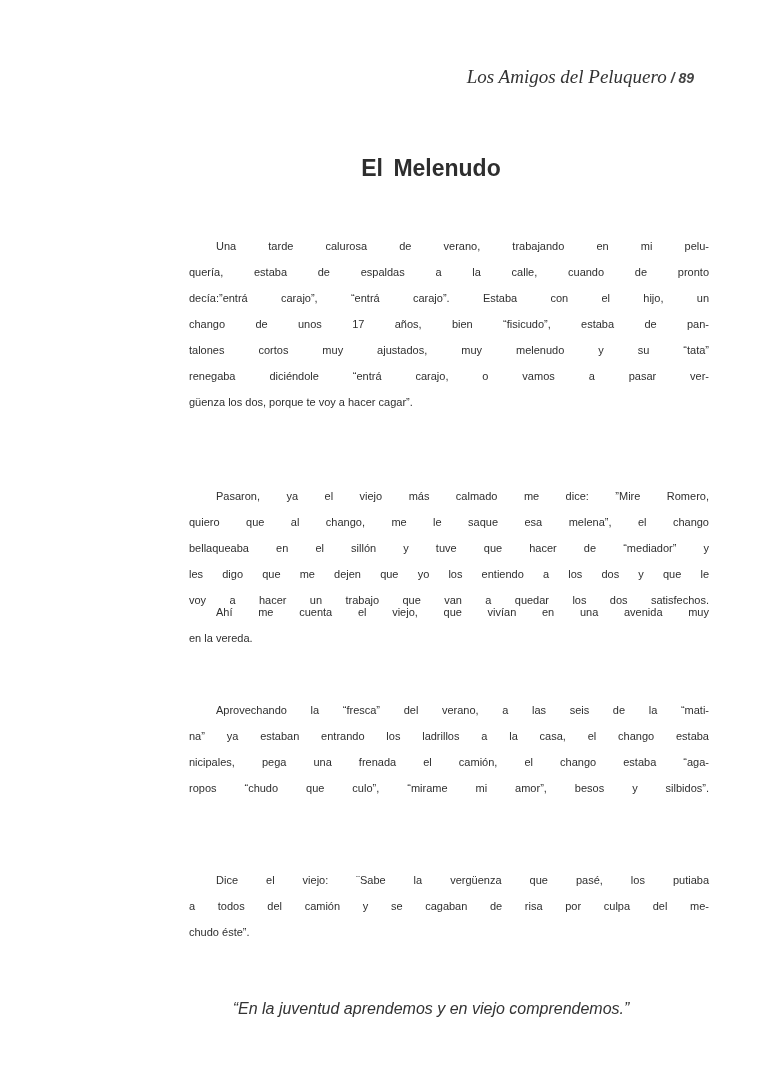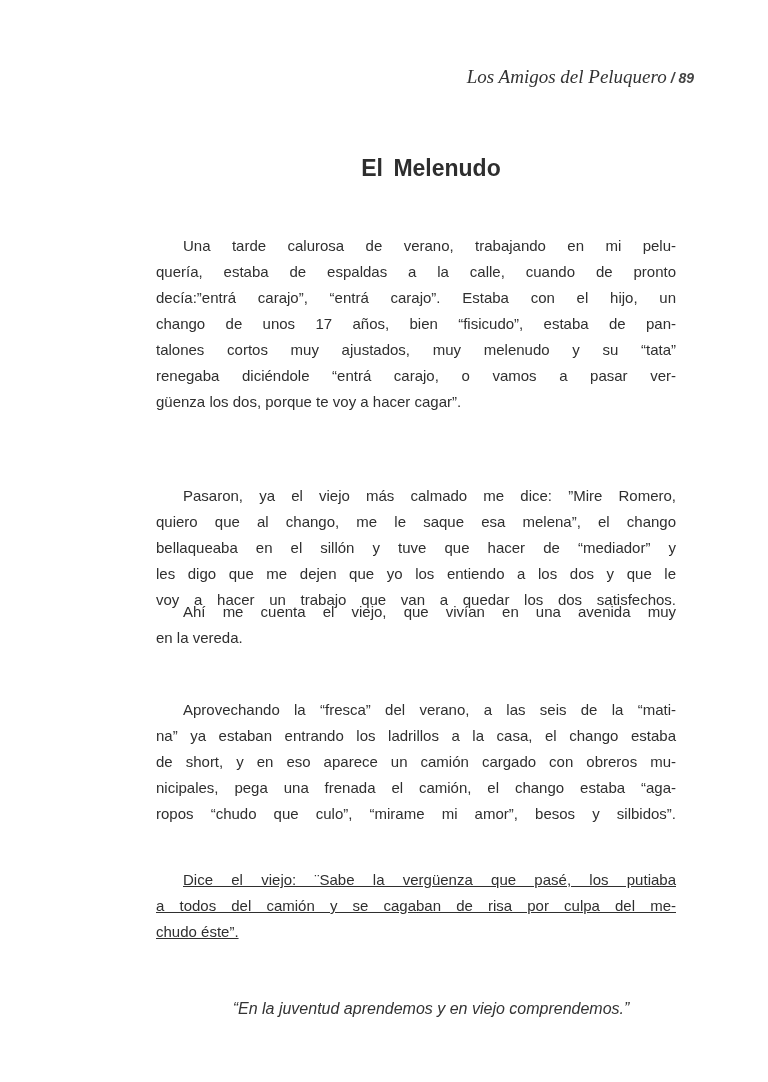--- a/index.html
+++ b/index.html
@@ -38,45 +38,45 @@
       width: 862px;
       text-align: center;
       font-family: "Liberation Sans", "DejaVu Sans", sans-serif;
       font-weight: bold;
       font-size: 23px;
       color: #2e2e2e;
       word-spacing: 4px;
     }
     .body-text {
       position: absolute;
-      left: 156px;
+      left: 189px;
       width: 520px;
       font-family: "Liberation Sans", "DejaVu Sans", sans-serif;
-      font-size: 15px;
+      font-size: 11px;
       color: #2f2f2f;
     }
     .line {
       display: block;
       height: 26px;
       line-height: 26px;
       white-space: nowrap;
       text-align: justify;
       text-align-last: justify;
     }
     .line.first {
       padding-left: 27px;
     }
     .line.last {
       text-align-last: left;
     }
     .p1 { top: 233px; }
     .p2 { top: 483px; }
     .p3 { top: 599px; }
     .p4 { top: 697px; }
-    .p5 { top: 867px; text-decoration: underline; }
+    .p5 { top: 867px; }
     .epigraph {
       position: absolute;
       top: 1000px;
       left: 0;
       width: 862px;
       text-align: center;
       font-family: "Liberation Sans", "DejaVu Sans", sans-serif;
       font-style: italic;
       font-size: 16px;
       color: #333333;
@@ -108,21 +108,20 @@
 </div>
 
 <div class="body-text p3">
   <span class="line first">Ahí me cuenta el viejo, que vivían en una avenida muy</span>
   <span class="line last">en la vereda.</span>
 </div>
 
 <div class="body-text p4">
   <span class="line first">Aprovechando la “fresca” del verano,  a las seis de la “mati-</span>
   <span class="line">na” ya estaban entrando los ladrillos a la casa, el chango estaba</span>
-  <span class="line">de short,  y en eso aparece un camión cargado con obreros mu-</span>
   <span class="line">nicipales, pega una frenada el camión, el chango estaba “aga-</span>
   <span class="line">ropos “chudo que culo”, “mirame mi amor”, besos y silbidos”.</span>
 </div>
 
 <div class="body-text p5">
   <span class="line first">Dice el viejo: ¨Sabe la vergüenza que pasé, los putiaba</span>
   <span class="line">a todos del camión y se cagaban de risa por culpa del me-</span>
   <span class="line last">chudo éste”.</span>
 </div>
 

